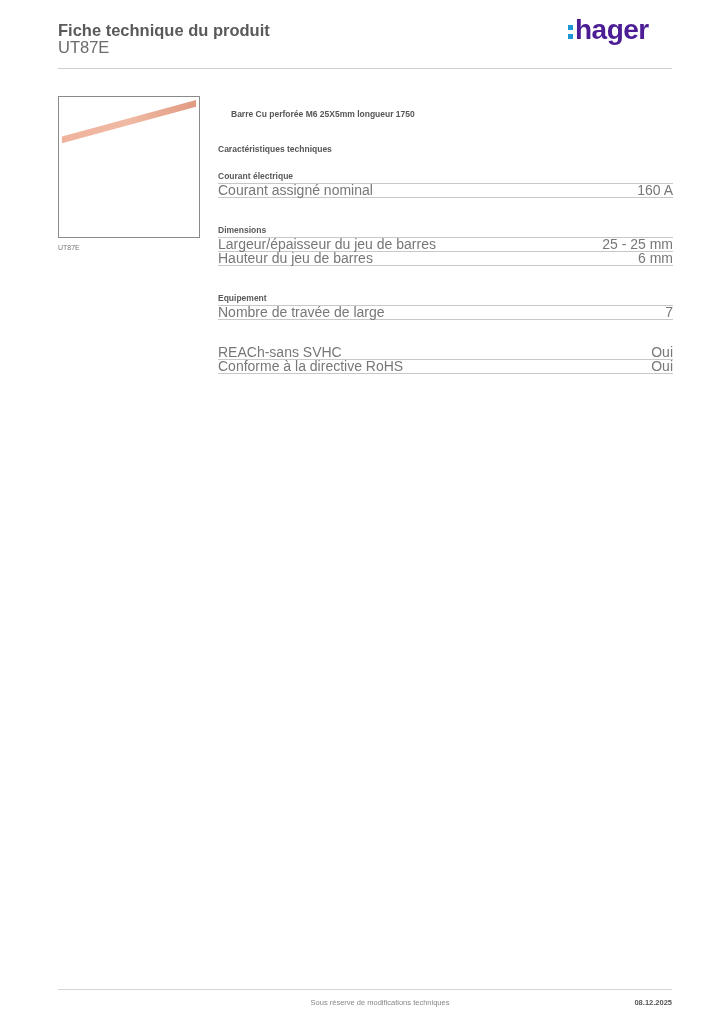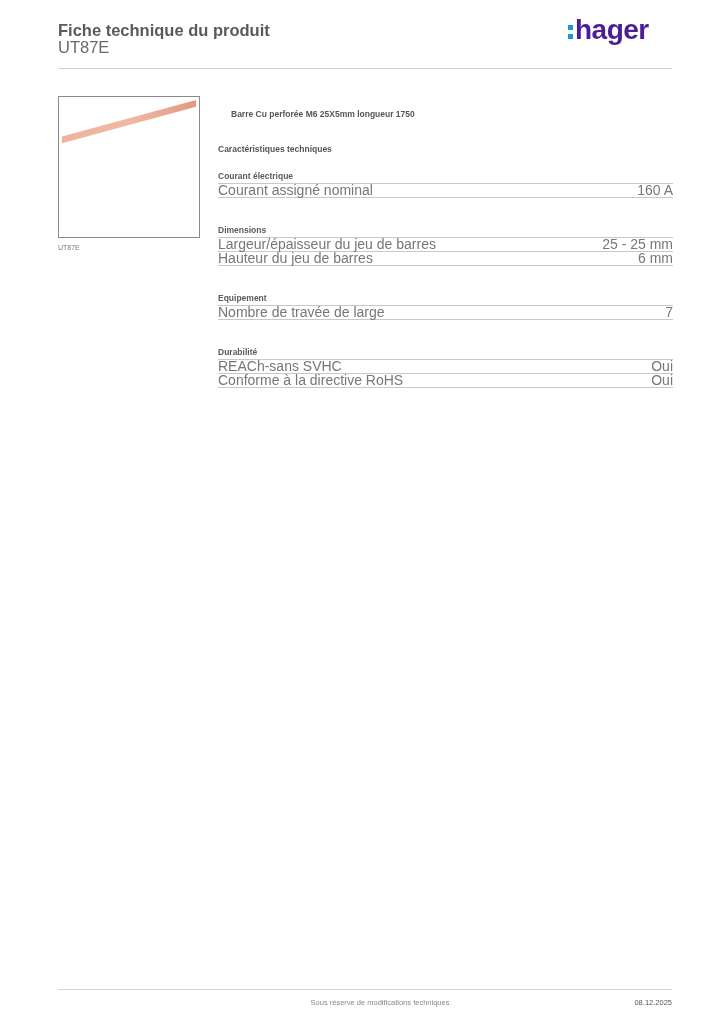--- a/index.html
+++ b/index.html
@@ -16,21 +16,21 @@
     .content { position: absolute; left: 218px; top: 96px; width: 455px; }
     .product-title { font-size: 8.5px; font-weight: bold; color: #555; margin: 13px; line-height: 11px; }
     .section-heading { font-size: 8.5px; font-weight: bold; color: #555; margin-top: 24px; line-height: 11px; }
     .group { margin-top: 26px; }
     .group.first { margin-top: 15px; }
     .group-title { font-size: 8.5px; font-weight: bold; color: #5a5a5a; line-height: 12px; border-bottom: 1px solid #c8c8c8; padding-bottom: 1px; }
     .row { display: flex; justify-content: space-between; font-size: 14px; color: #777; line-height: 13px; border-bottom: 1px solid #c8c8c8; }
     .footer-rule { position: absolute; left: 58px; right: 52px; top: 989px; border-top: 1px solid #d5d5d5; }
     .footer-left { position: absolute; left: 58px; top: 1043px; font-size: 7.5px; font-weight: bold; color: #555; }
     .footer-center { position: absolute; left: 8px; right: 0; top: 998px; text-align: center; font-size: 7.5px; color: #888; padding-left: 28px; }
-    .footer-right { position: absolute; right: 52px; top: 998px; font-size: 7.5px; font-weight: normal; color: #555; }
+    .footer-right { position: absolute; right: 52px; top: 998px; font-size: 7.5px; font-weight: bold; color: #555; }
   </style>
 </head>
 <body>
 
 <div>
   <div class="header-title">Fiche technique du produit</div>
   <div class="header-code">UT87E</div>
   <div class="logo">
     <span class="colon">
         <span></span>
@@ -81,21 +81,20 @@
 
   <div class="group">
     <div class="group-title">Equipement</div>
     <div class="row">
       <span>Nombre de travée de large</span>
       <span>7</span>
     </div>
   </div>
 
   <div class="group">
-    <div class="group-title">Durabilité</div>
     <div class="row">
       <span>REACh-sans SVHC</span>
       <span>Oui</span>
     </div>
     <div class="row">
       <span>Conforme à la directive RoHS</span>
       <span>Oui</span>
     </div>
   </div>
 </div>

